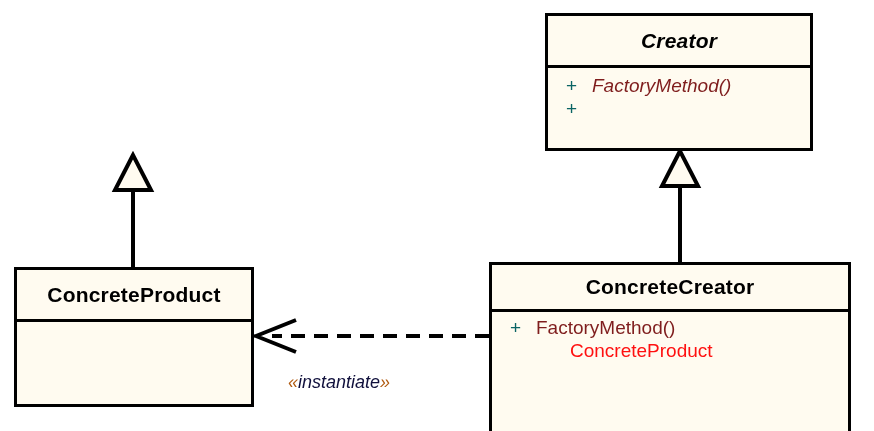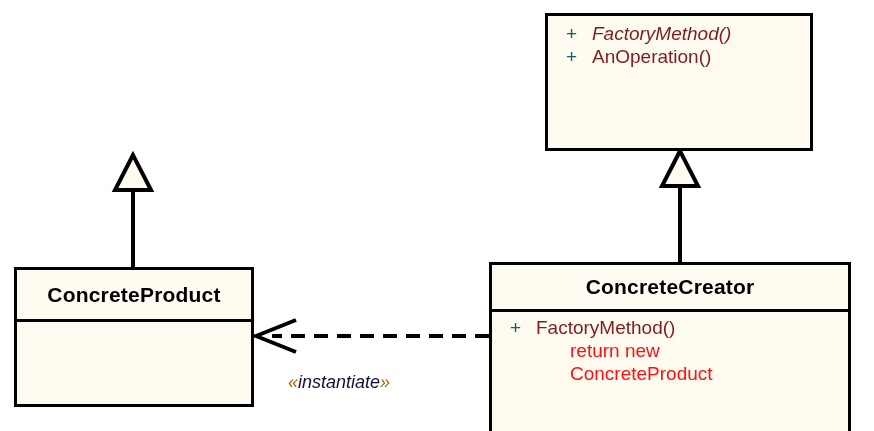--- a/index.html
+++ b/index.html
@@ -137,45 +137,44 @@
     </g>
 
     <g>
       <line x1="489" y1="336" x2="272" y2="336" stroke="#000000" stroke-width="4" stroke-dasharray="14 9"></line>
       <polyline points="296,320 256,336 296,352" fill="none" stroke="#000000" stroke-width="4" stroke-linecap="butt" stroke-linejoin="miter"></polyline>
     </g>
   </svg>
 
 
   <div class="uml-class" id="cls-creator">
+    <div class="uml-header abstract">Creator</div>
     <div class="uml-body">
       <div class="member-row">
         <span class="member-vis">+</span>
         <span class="member-name italic">FactoryMethod()</span>
       </div>
       <div class="member-row">
         <span class="member-vis">+</span>
-        <span class="member-name">AnOperation()</span>
       </div>
     </div>
   </div>
 
   <div class="uml-class" id="cls-concrete-product">
     <div class="uml-header">ConcreteProduct</div>
     <div class="uml-body"></div>
   </div>
 
   <div class="uml-class" id="cls-concrete-creator">
     <div class="uml-header">ConcreteCreator</div>
     <div class="uml-body">
       <div class="member-row">
         <span class="member-vis">+</span>
         <span class="member-name">FactoryMethod()</span>
       </div>
-      <div class="code-line">return new</div>
       <div class="code-line">ConcreteProduct</div>
     </div>
   </div>
 
   <div id="labels-layer">
     <div class="edge-label" style="left:288px; top:344px;margin-top:28px;">
       <span class="guillemet">«</span><span>instantiate</span><span class="guillemet">»</span>
     </div>
   </div>
 

